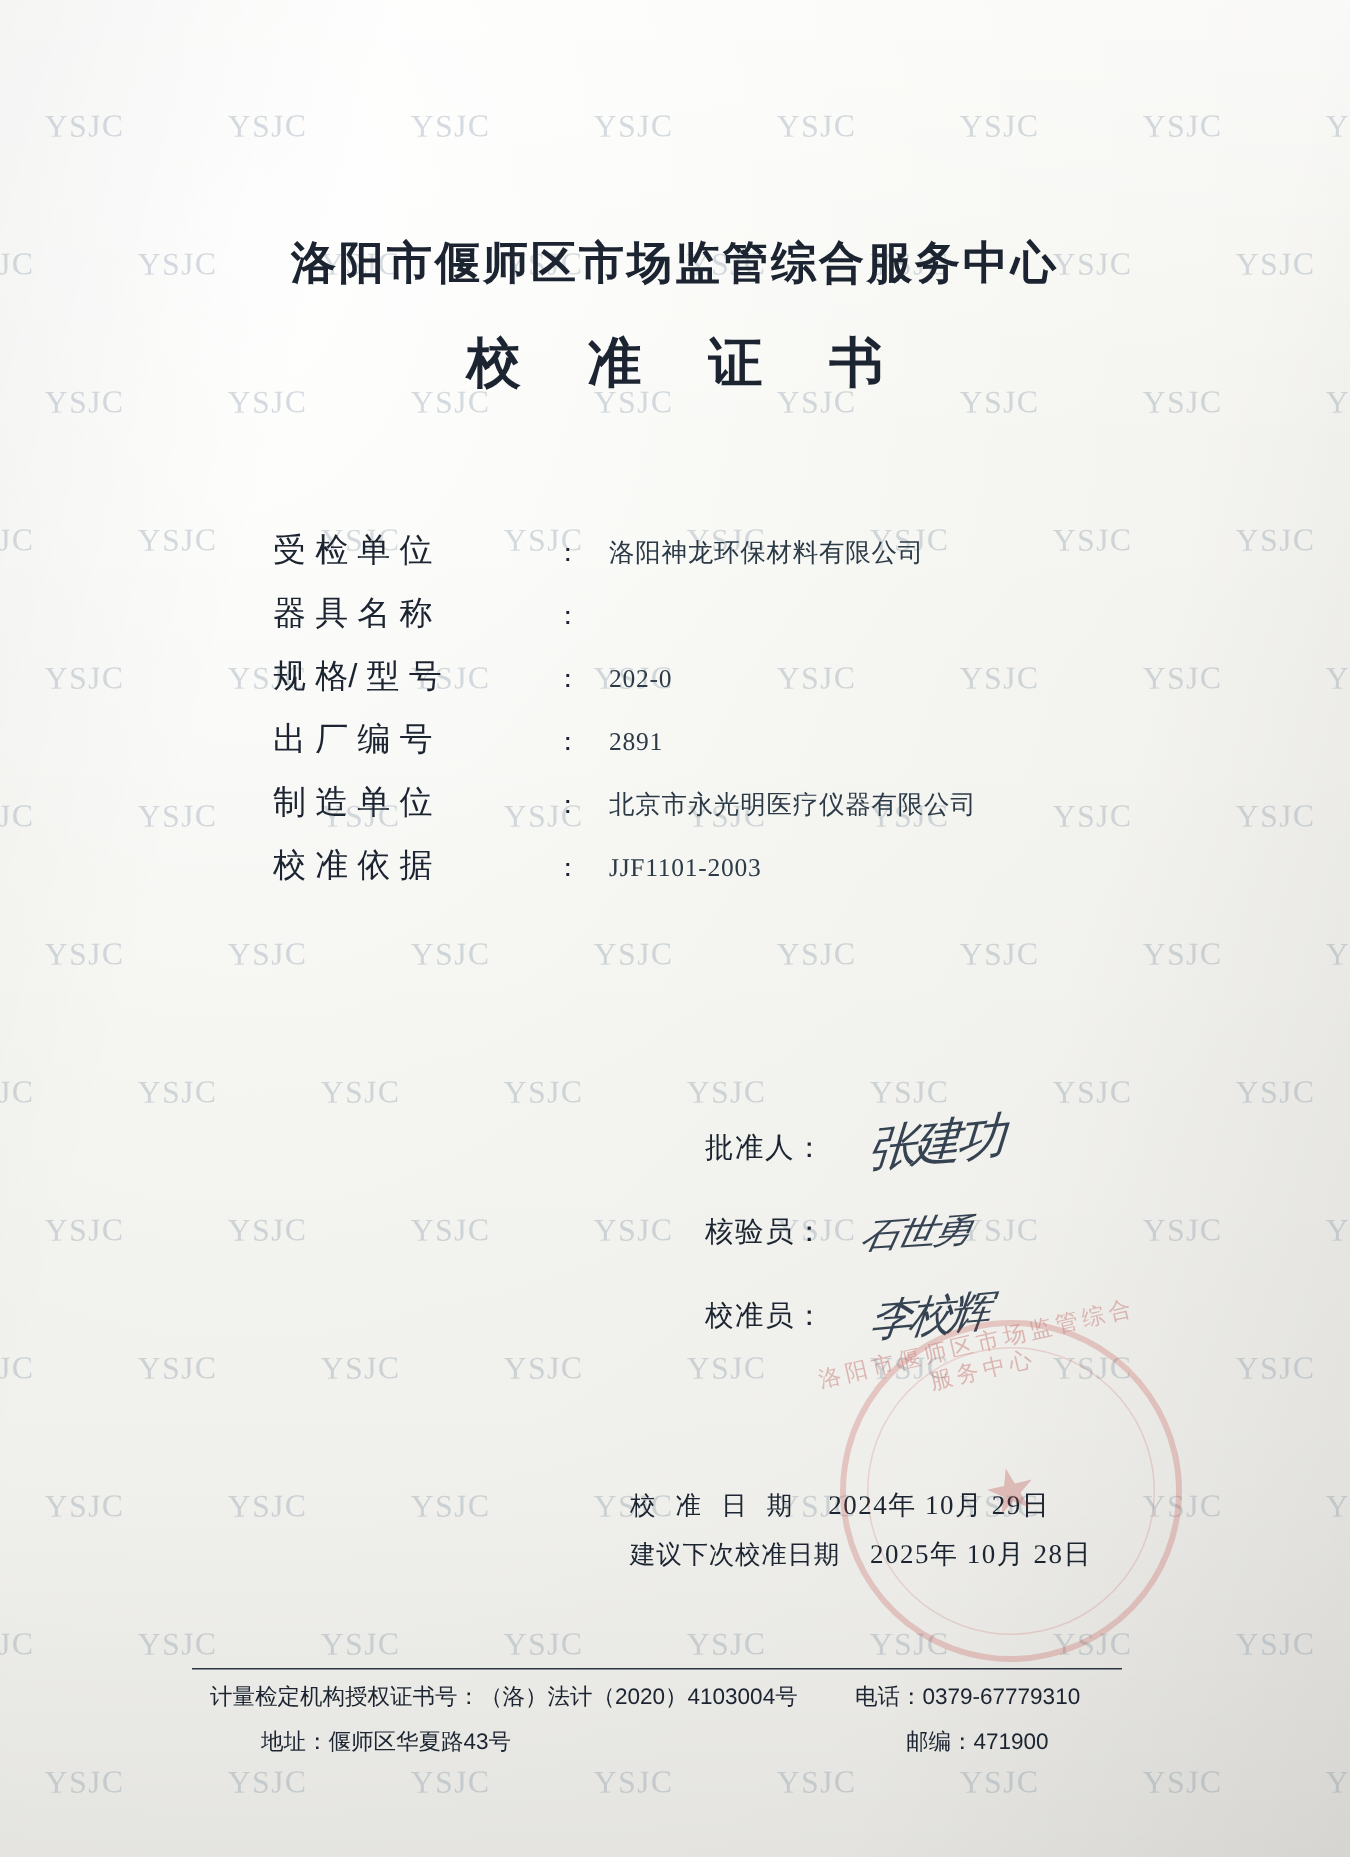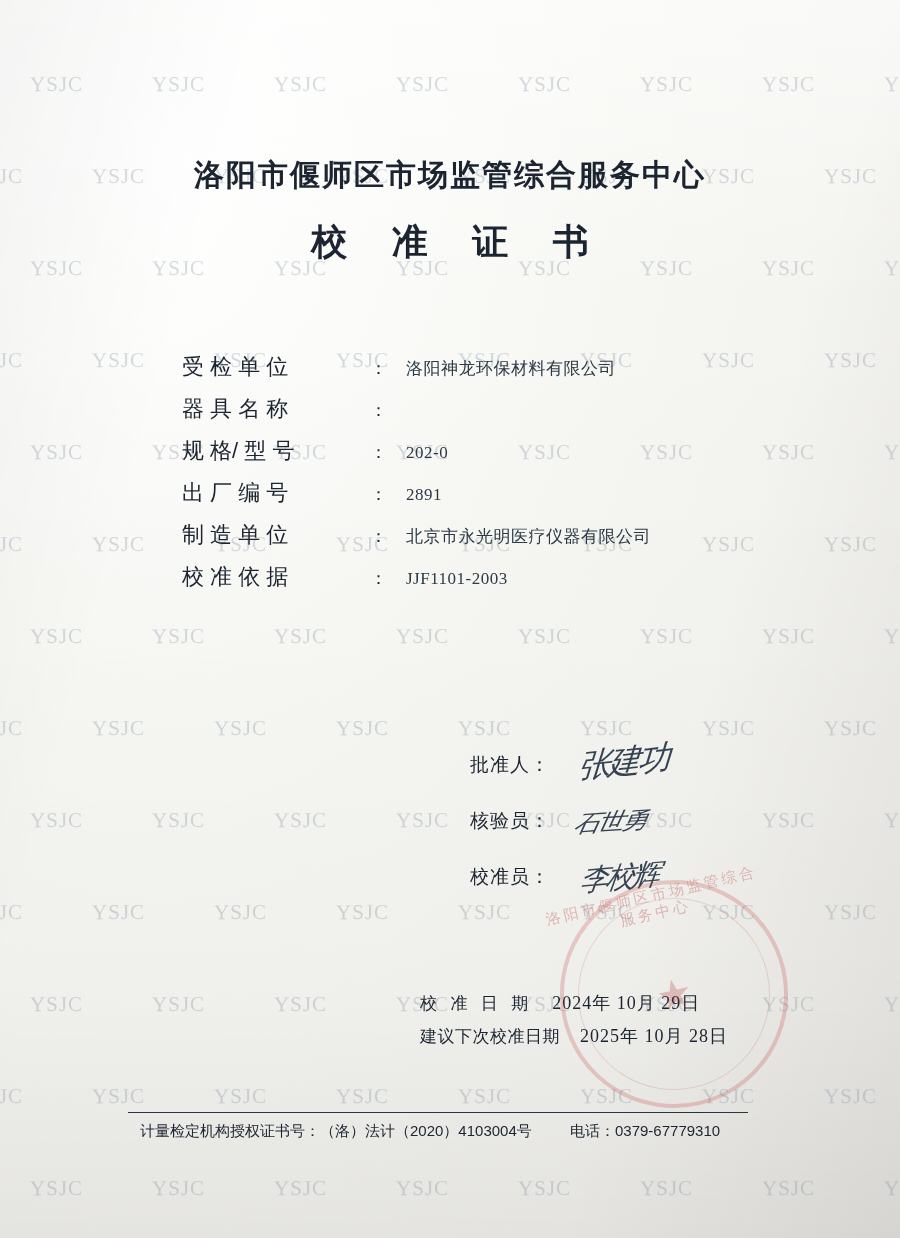--- a/index.html
+++ b/index.html
@@ -464,16 +464,20 @@
           <div class="date-value">2025年 10月 28日</div>
         </div>
       </div>
 
     <div class="footer-rule"></div>
     <div class="footer" id="footer-block">
         <div class="footer-row">
           <div class="footer-left">计量检定机构授权证书号：（洛）法计（2020）4103004号</div>
           <div class="footer-right">电话：0379-67779310</div>
         </div>
+        <div class="footer-row indent">
+          <div class="footer-left">地址：偃师区华夏路43号</div>
+          <div class="footer-right">邮编：471900</div>
+        </div>
       </div>
 
   </div>
 </div>
 
 </body></html>

